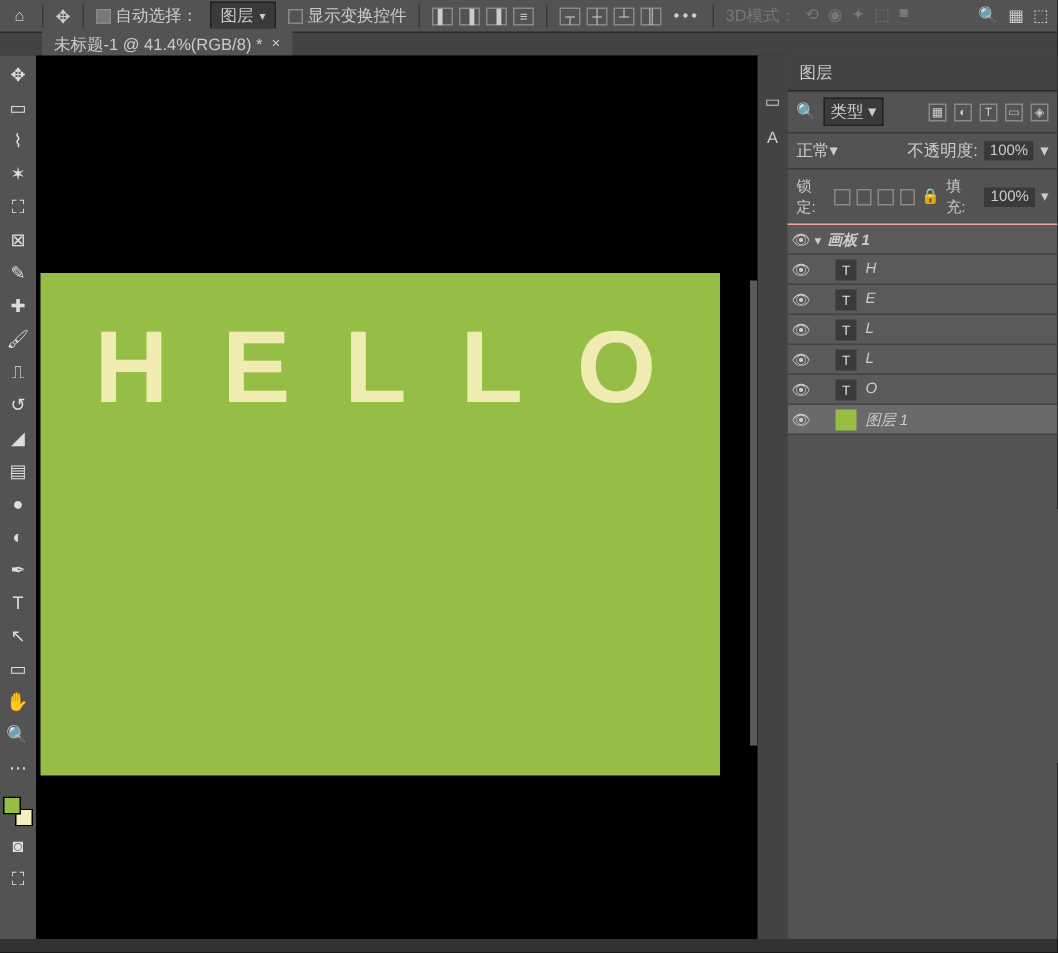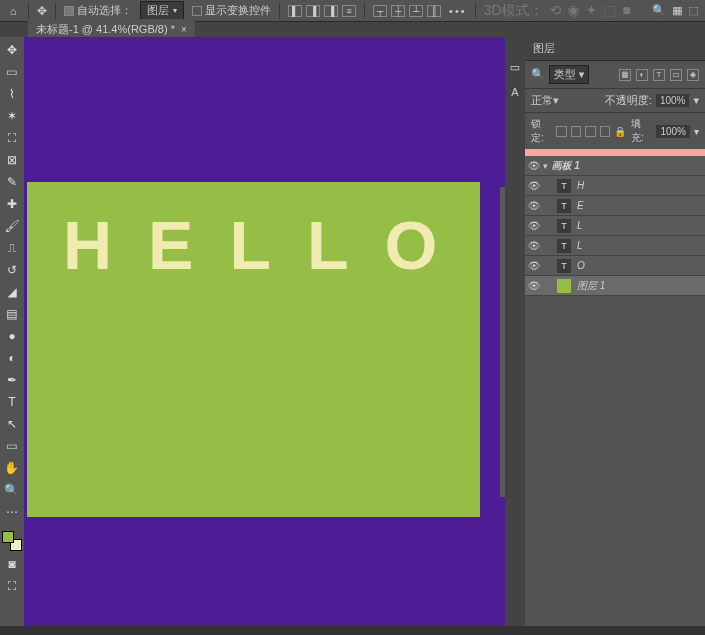--- a/index.html
+++ b/index.html
@@ -9,46 +9,46 @@
 .home{width:14px;height:12px;display:flex;align-items:center;justify-content:center;}
 .move-ico{font-size:12px;}
 .chk{width:10px;height:10px;border:1px solid #888;display:inline-block;margin-right:3px;vertical-align:middle;}
 .chk.on{background:#777;}
 .dd{background:#3a3a3a;padding:1px 6px;border:1px solid #222;display:flex;align-items:center;gap:4px;}
 .dd .arr{font-size:8px;}
 .align-grp{display:flex;gap:4px;}
 .align-ico{width:14px;height:12px;border:1px solid #888;display:flex;align-items:center;justify-content:center;font-size:9px;}
 .dots{letter-spacing:2px;}
 .rgrp{display:flex;gap:6px;color:#777;}
-.rgrp span{font-size:14px;}
+.rgrp span{font-size:11px;}
 .wicons{display:flex;gap:6px;margin-left:auto;}
 .tab-bar{height:15px;background:#434343;display:flex;align-items:center;padding-left:28px;}
 .tab{background:#535353;padding:3px 8px;font-size:11px;display:flex;align-items:center;gap:6px;}
 .tab .x{font-size:10px;}
 .main{display:flex;height:589px;}
 .tools{width:24px;background:#535353;display:flex;flex-direction:column;align-items:center;padding-top:4px;gap:4px;}
 .tool{width:20px;height:18px;display:flex;align-items:center;justify-content:center;font-size:12px;color:#ddd;cursor:pointer;}
 .swatches{margin-top:6px;position:relative;width:20px;height:20px;}
 .sw-f{width:12px;height:12px;background:#96be47;border:1px solid #000;position:absolute;top:0;left:0;}
 .sw-b{width:12px;height:12px;background:#f5eec0;border:1px solid #000;position:absolute;bottom:0;right:0;}
-.canvas-wrap{flex:1;background:#4c1d95;position:relative;overflow:hidden;}
+.canvas-wrap{flex:1;background:#000000;position:relative;overflow:hidden;}
 .canvas{position:absolute;left:3px;top:145px;width:453px;height:335px;background:#96be47;}
 .canvas .txt{font-size:68px;font-weight:700;color:#f0ebb0;letter-spacing:36px;padding:24px 0 0 36px;font-family:Arial,sans-serif;}
 .scroll-v{position:absolute;right:0;top:150px;width:5px;height:310px;background:#5a5a5a;}
 .mid-strip{width:20px;background:#434343;display:flex;flex-direction:column;align-items:center;padding-top:24px;gap:12px;}
 .right{width:180px;background:#535353;display:flex;flex-direction:column;}
 .panel-hdr{background:#434343;padding:4px 8px;font-size:11px;border-bottom:1px solid #2a2a2a;}
 .filter-row{display:flex;align-items:center;padding:4px 6px;gap:4px;border-bottom:1px solid #3a3a3a;}
 .filter-row .dd2{flex:0 0 auto;background:#3a3a3a;border:1px solid #222;padding:1px 4px;display:flex;align-items:center;gap:3px;}
 .filter-row .ficons{display:flex;gap:5px;margin-left:auto;}
 .fi{width:12px;height:12px;border:1px solid #888;font-size:8px;display:flex;align-items:center;justify-content:center;}
 .blend-row{display:flex;align-items:center;padding:4px 6px;gap:4px;border-bottom:1px solid #3a3a3a;}
 .blend-row .dd2{flex:1;}
 .pct{background:#3a3a3a;padding:1px 4px;font-size:10px;}
-.lock-row{display:flex;align-items:center;padding:4px 6px;gap:4px;border-bottom:7px solid #fca5a5;font-size:10px;}
+.lock-row{display:flex;align-items:center;padding:4px 6px;gap:4px;border-bottom:1px solid #fca5a5;font-size:10px;}
 .lock-row .li{width:11px;height:11px;border:1px solid #888;}
 .layers{flex:1;overflow:auto;}
 .layer{display:flex;align-items:center;height:20px;border-bottom:1px solid #434343;background:#5a5a5a;}
 .layer.sel{background:#6a6a6a;}
 .eye{width:18px;text-align:center;font-size:10px;}
 .indent{width:14px;}
 .lthumb{width:14px;height:14px;background:#3a3a3a;margin-right:6px;display:flex;align-items:center;justify-content:center;font-size:9px;}
 .lthumb.t{color:#ddd;}
 .lthumb.img{background:#96be47;}
 .lname{font-size:10px;font-style:italic;}

